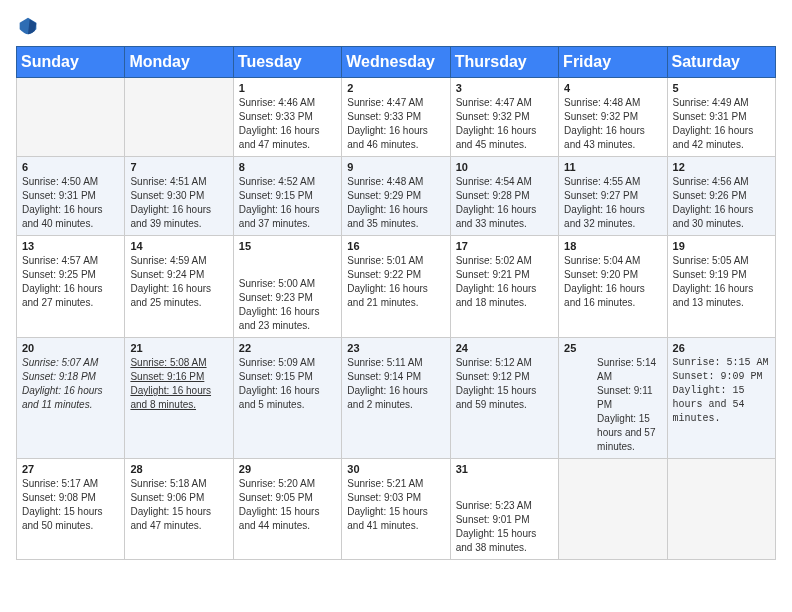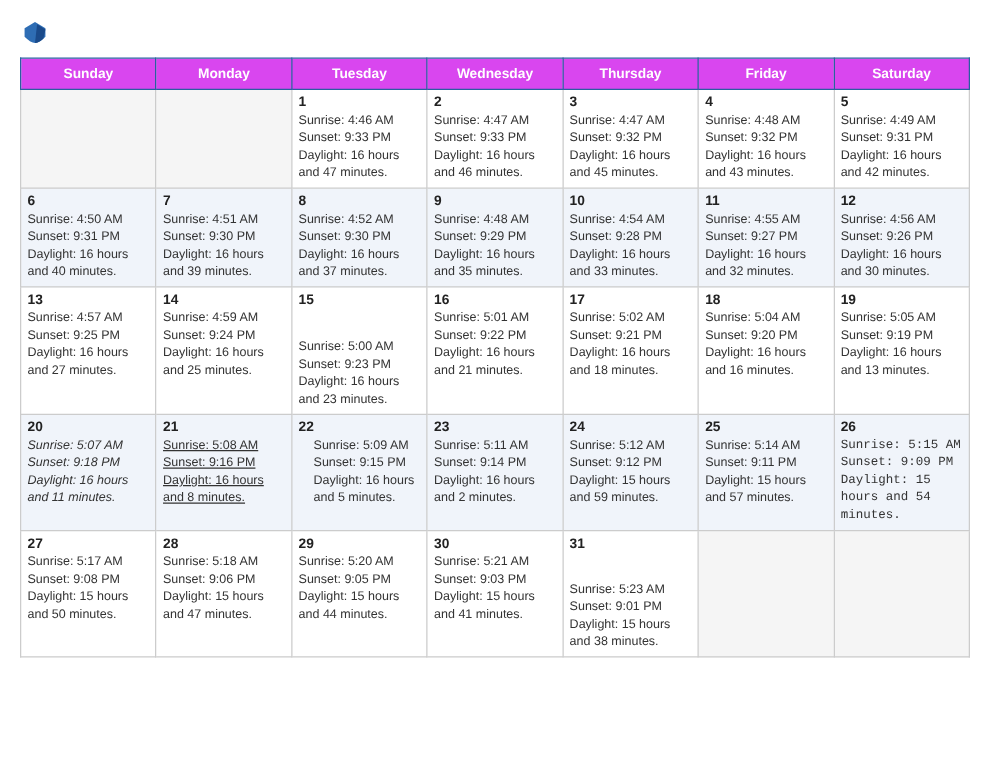--- a/index.html
+++ b/index.html
@@ -53,26 +53,26 @@
       font-size: 15px;
       color: #333;
       margin-top: 2px;
     }
     .calendar {
       width: 100%;
       border-collapse: collapse;
       border: 1px solid #ccc;
     }
     .calendar th {
-      background: #d946ef;
+      background: #3b82f6;
       color: #fff;
-      font-size: 11px;
+      font-size: 16px;
       font-weight: bold;
       padding: 6px 4px;
-      text-align: center;
+      text-align: left;
       border: 1px solid #2a5fa0;
     }
     .calendar td {
       vertical-align: top;
       border: 1px solid #ccc;
       padding: 4px 5px;
       width: 107px;
       min-height: 75px;
       font-size: 9.5px;
       color: #222;
@@ -173,21 +173,21 @@
         </td>
         <td>
           <span class="day-number">7</span>
           <div class="day-info" style="white-space: pre-line;">Sunrise: 4:51 AM
 Sunset: 9:30 PM
 Daylight: 16 hours and 39 minutes.</div>
         </td>
         <td>
           <span class="day-number">8</span>
           <div class="day-info" style="white-space: pre-line;">Sunrise: 4:52 AM
-Sunset: 9:30 PM
+Sunset: 9:15 PM
 Daylight: 16 hours and 37 minutes.</div>
         </td>
         <td>
           <span class="day-number">9</span>
           <div class="day-info" style="white-space: pre-line;">Sunrise: 4:48 AM
 Sunset: 9:29 PM
 Daylight: 16 hours and 35 minutes.</div>
         </td>
         <td>
           <span class="day-number">10</span>
@@ -260,39 +260,39 @@
 Daylight: 16 hours and 11 minutes.</div>
         </td>
         <td>
           <span class="day-number">21</span>
           <div class="day-info" style="white-space: pre-line; text-decoration: underline;">Sunrise: 5:08 AM
 Sunset: 9:16 PM
 Daylight: 16 hours and 8 minutes.</div>
         </td>
         <td>
           <span class="day-number">22</span>
-          <div class="day-info" style="white-space: pre-line; margin-left: 12px;">Sunrise: 5:09 AM
+          <div class="day-info" style="white-space: pre-line;">Sunrise: 5:09 AM
 Sunset: 9:15 PM
 Daylight: 16 hours and 5 minutes.</div>
         </td>
         <td>
           <span class="day-number">23</span>
           <div class="day-info" style="white-space: pre-line;">Sunrise: 5:11 AM
 Sunset: 9:14 PM
 Daylight: 16 hours and 2 minutes.</div>
         </td>
         <td>
           <span class="day-number">24</span>
           <div class="day-info" style="white-space: pre-line;">Sunrise: 5:12 AM
 Sunset: 9:12 PM
 Daylight: 15 hours and 59 minutes.</div>
         </td>
         <td>
           <span class="day-number">25</span>
-          <div class="day-info" style="white-space: pre-line;">Sunrise: 5:14 AM
+          <div class="day-info" style="white-space: pre-line; margin-left: 33px;">Sunrise: 5:14 AM
 Sunset: 9:11 PM
 Daylight: 15 hours and 57 minutes.</div>
         </td>
         <td>
           <span class="day-number">26</span>
           <div class="day-info" style="white-space: pre-line; font-family: Liberation Mono, monospace;">Sunrise: 5:15 AM
 Sunset: 9:09 PM
 Daylight: 15 hours and 54 minutes.</div>
         </td>
       </tr>

